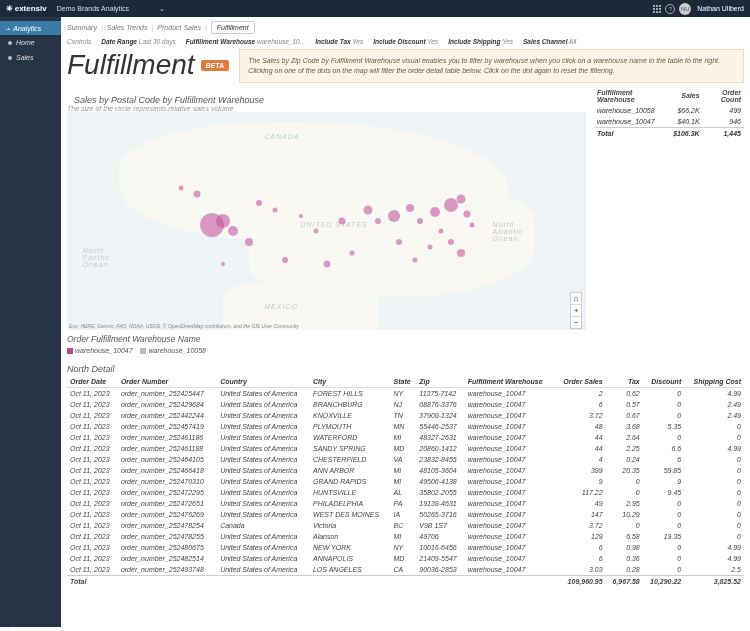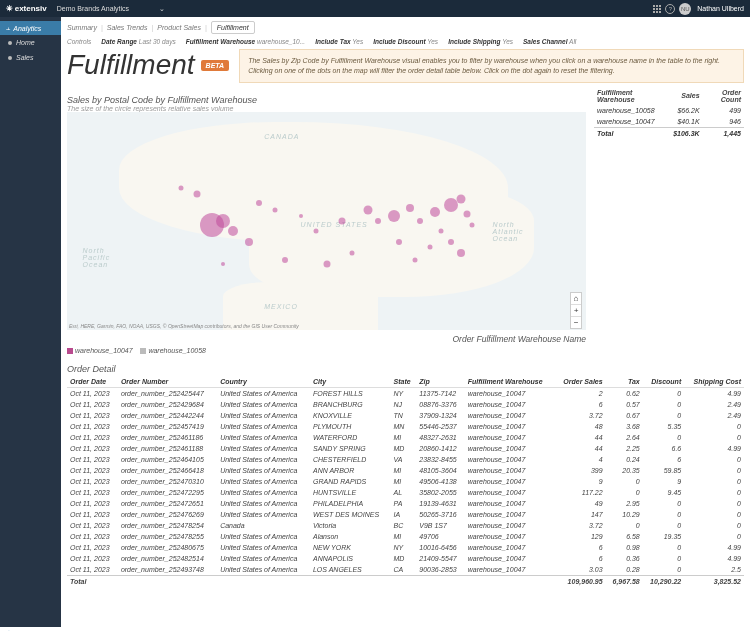--- a/index.html
+++ b/index.html
@@ -24,41 +24,41 @@
   .tabs { display: flex; gap: 2px; font-size: 7px; color:#777; align-items:center; }
   .tabs .sep { color:#ccc; margin:0 2px; }
   .tabs .active { border:1px solid #ccc; padding:2px 5px; border-radius:2px; color:#333; }
   .controls { display: flex; gap: 10px; font-size: 6.5px; color:#555; margin:4px 0 2px; align-items:center; }
   .controls b { color:#333; font-weight:600; }
   .controls .lbl { color:#888; }
   .hero { display: flex; gap: 10px; margin-top:4px; align-items:flex-start; }
   .title { font-size: 28px; font-weight: 300; color:#333; display:flex; align-items:center; gap:6px; }
   .beta { background:#e07a3a; color:#fff; font-size:7px; padding:2px 5px; border-radius:2px; font-weight:600; }
   .info-box { flex:1; background:#fdf3e6; border:1px solid #f0d9b8; padding:6px 8px; font-size:7px; color:#6b5a3f; line-height:1.4; }
-  .section-title { font-size: 9px; color:#555; margin-top:8px; }
+  .section-title { font-size: 9px; color:#555; margin-top:8px;margin-left:7px; }
   .section-sub { font-size: 7px; color:#999; }
   .map-row { display:flex; gap:8px; margin-top:4px; }
   .map-wrap { flex:1; position:relative; }
   .map { width:100%; height:218px; background:#eef3f5; position:relative; overflow:hidden; border:0; }
   .land { position:absolute; background:#f9f7f1; }
   .map-label { position:absolute; font-size:7px; color:#bcc; letter-spacing:1px; }
   .mdot { position:absolute; border-radius:50%; background:#c04a9a; opacity:0.55; transform:translate(-50%,-50%); }
   .map-ctrl { position:absolute; right:4px; top:180px; width:12px; background:#fff; border:1px solid #ccc; font-size:8px; text-align:center; }
   .map-ctrl div { border-bottom:1px solid #ddd; padding:1px 0; }
   .map-ctrl div:last-child{border:0;}
   .map-attr { position:absolute; left:2px; bottom:1px; font-size:5px; color:#888; }
   .wh-summary { width:150px; }
   .wh-summary table { width:100%; border-collapse:collapse; font-size:7px; }
   .wh-summary th { text-align:right; font-weight:600; padding:2px 3px; color:#444; }
   .wh-summary th:first-child{text-align:left;}
   .wh-summary td { text-align:right; padding:2px 3px; }
   .wh-summary td:first-child{text-align:left;}
   .wh-summary tr.total td { font-weight:600; border-top:1px solid #ccc; }
   .legend-row { font-size:7px; color:#555; margin-top:4px; }
-  .legend-row .title2 { font-size:8.5px; color:#555; display:block; margin-bottom:3px;text-align:right; }
+  .legend-row .title2 { font-size:8.5px; color:#555; display:block; margin-bottom:3px; }
   .legend-row .sw { display:inline-block; width:6px;height:6px;margin-right:2px;vertical-align:middle; }
   .sw1{background:#b94a8e;} .sw2{background:#bbb;}
   .detail-title { font-size:9px; color:#555; margin-top:10px; }
   table.detail { width:100%; border-collapse:collapse; font-size:7px; margin-top:2px; }
   table.detail th { text-align:left; font-weight:600; padding:2px 3px; color:#333; border-bottom:1px solid #ddd; }
   table.detail th.num, table.detail td.num { text-align:right; }
   table.detail td { padding:2px 3px; color:#444; }
   table.detail tr.total td { font-weight:600; border-top:1px solid #ccc; }
   .footer { display:flex; justify-content:space-between; align-items:center; font-size:5.5px; color:#999; padding:3px 6px; }
   .footer .logo2 { color:#2a7aa8; font-weight:600; font-size:7px; }
@@ -221,21 +221,21 @@
               <tr class="total">
                 <td>Total</td>
                 <td>$106.3K</td>
                 <td>1,445</td>
               </tr>
             </tbody>
         </table>
       </div>
     </div>
 
-    <div class="detail-title">Order Detail</div>
+    <div class="detail-title">North Detail</div>
     <table class="detail">
       <thead>
           <tr id="detail-head">
             <th>Order Date</th>
             <th>Order Number</th>
             <th>Country</th>
             <th>City</th>
             <th>State</th>
             <th>Zip</th>
             <th>Fulfillment Warehouse</th>

